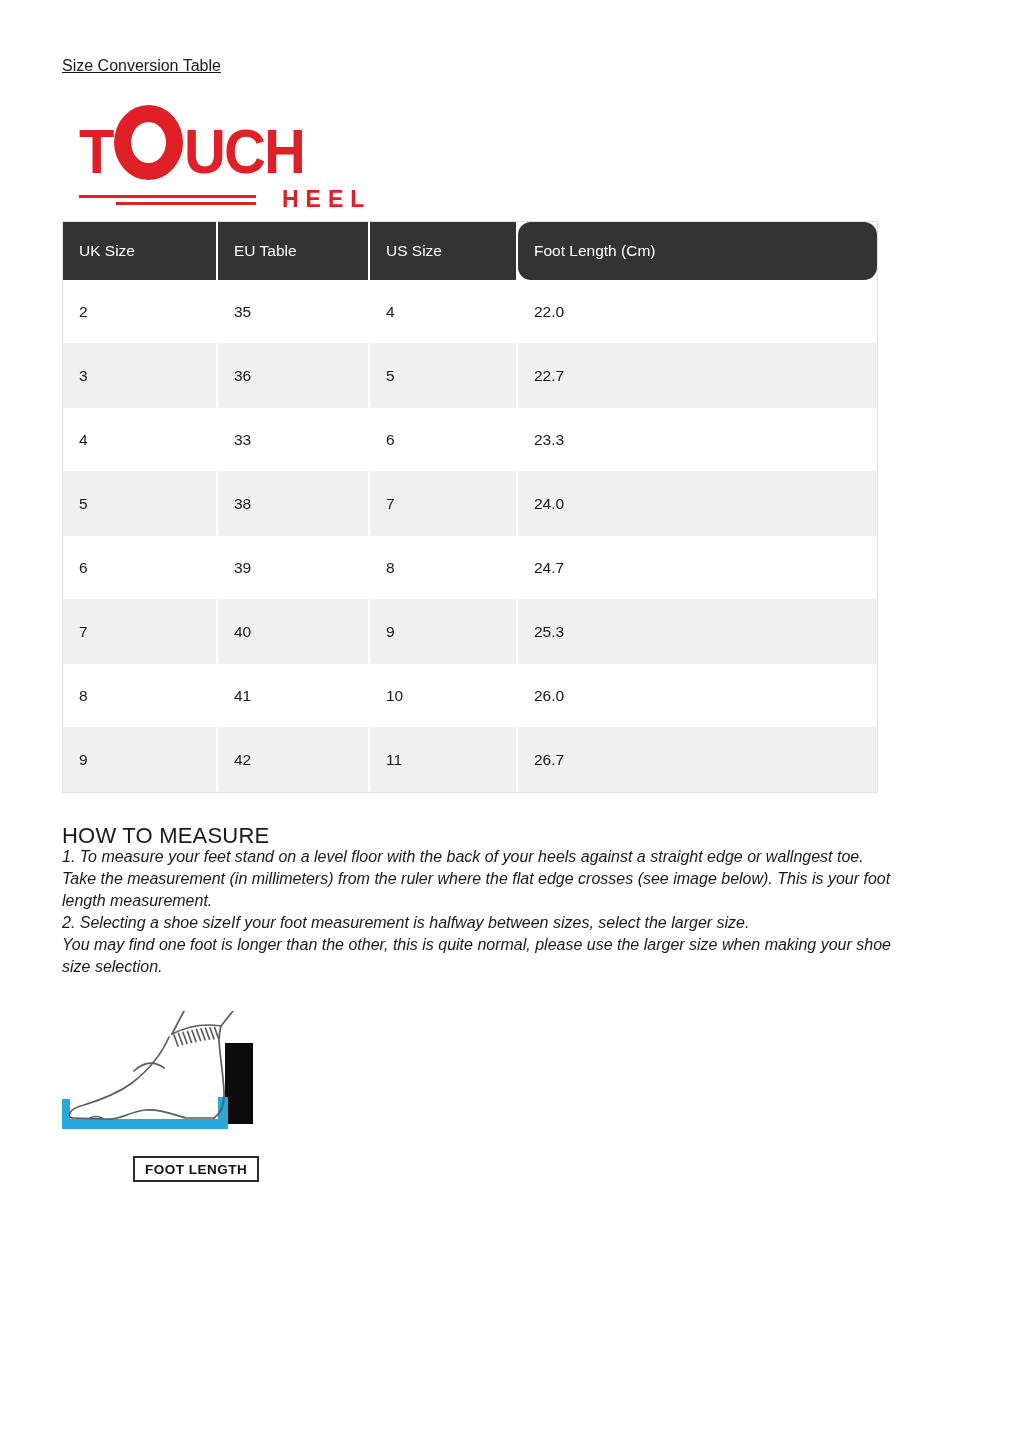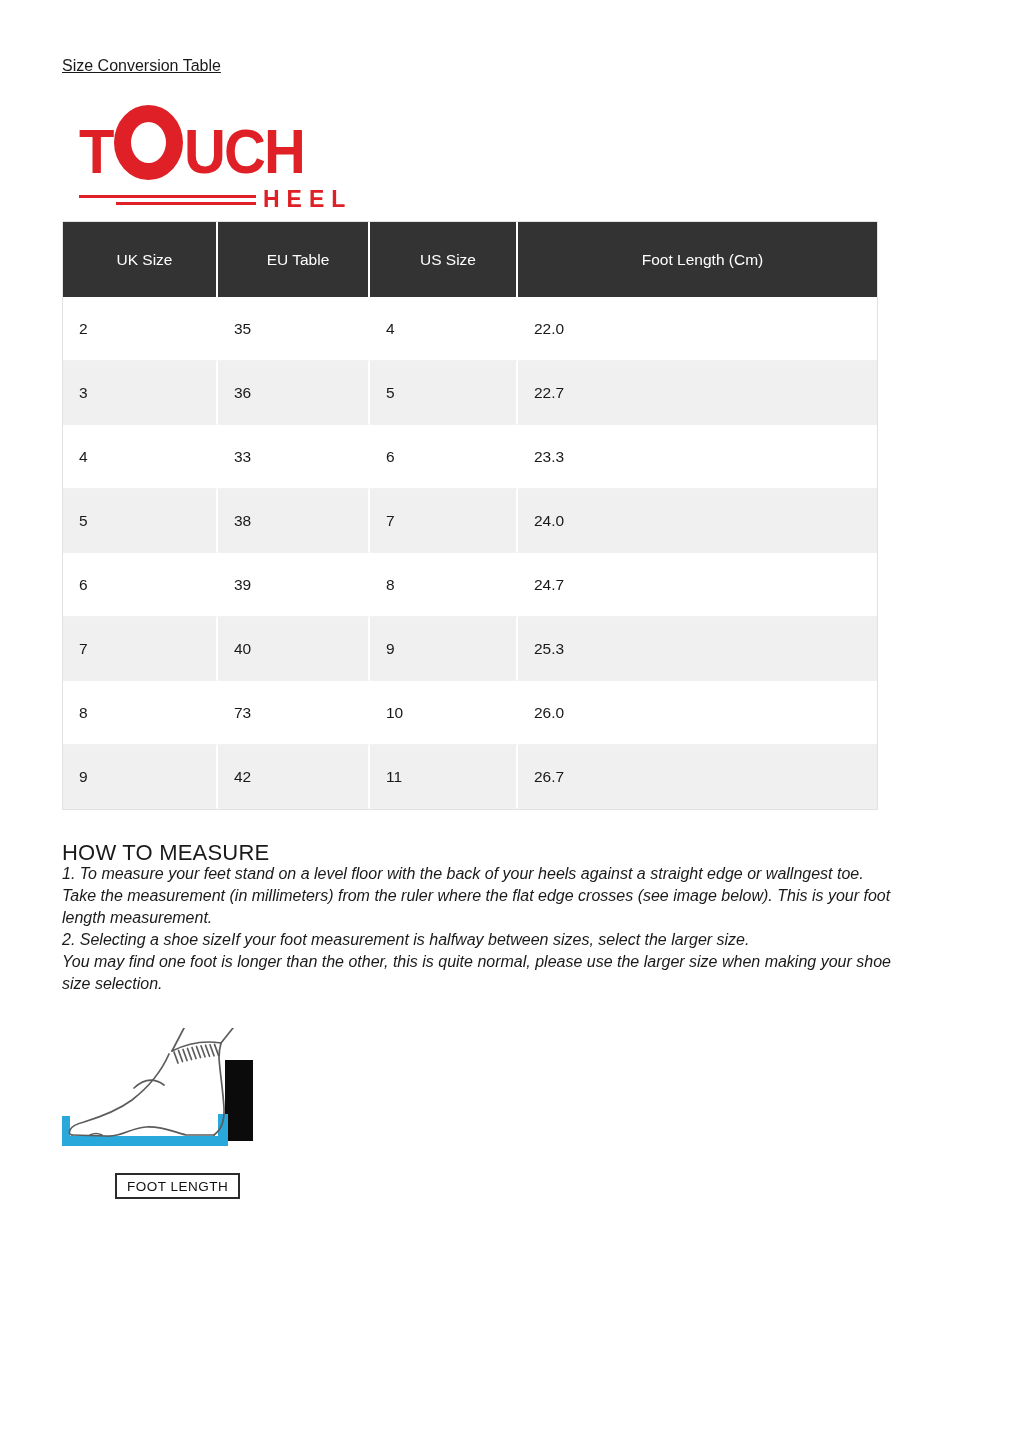--- a/index.html
+++ b/index.html
@@ -24,56 +24,56 @@
   }
 
   
   .logo{ margin:22px 0 0 17px; width:290px; }
   .logo-word{ display:flex; align-items:baseline; font-weight:bold; color:var(--red); }
   .logo-letter{ font-size:63px; line-height:1; letter-spacing:-2px; transform:scaleX(.92); transform-origin:left bottom; }
   .logo-o{
     width:69px; height:75px; border:17px solid var(--red); border-radius:50%;
     position:relative; top:7px; margin:0 1px 0 -1px; flex:none;
   }
-  .logo-heel-row{ display:flex; align-items:center; margin-top:5px; }
+  .logo-heel-row{ display:flex; align-items:center; margin-top:5px;gap:19px; }
   .logo-lines{ display:flex; flex-direction:column; align-items:flex-end; gap:4px; width:177px; margin-right:7px; }
   .hline{ height:3px; background:var(--red); }
   .hline.long{ width:177px; }
   .hline.short{ width:140px; }
   .logo-sub{ font-size:23px; font-weight:bold; letter-spacing:7px; color:var(--red); line-height:1; }
 
   
   .table-wrap{ margin-top:10px; width:816px; border:1px solid #e2e2e2; }
   table.size-table{ border-collapse:separate; border-spacing:0; width:100%; table-layout:fixed; }
   .size-table th{
     background:var(--header-bg); color:#ffffff; font-weight:400; font-size:15.5px;
-    text-align:center; height:75px; padding:0 6px 0 16px; border-right:2px solid #ffffff;
-  }
-  .size-table th:last-child{ border-right:none; }
+    text-align:left; height:58px; padding:0 6px 0 16px; border-right:2px solid #ffffff;
+  }
+  .size-table th:last-child{ border-right:none;border-radius:13px; }
   .size-table td{
     height:64px; font-size:15.5px; color:#191919; padding:0 6px 0 16px;
     border-right:2px solid #ffffff; border-bottom:1px solid #f1f1f1; background:#ffffff;
   }
   .size-table td:last-child{ border-right:none; }
   .size-table tr.alt td{ background:var(--alt-row); }
   .col-uk{ width:155px; } .col-eu{ width:152px; } .col-us{ width:148px; } .col-len{ width:359px; }
 
   
   .measure-heading{ margin-top:33px; font-size:22px; line-height:20px; letter-spacing:.2px; }
   .measure-step{
     font-style:italic; font-size:16px; line-height:22px;
     white-space:pre-line; width:945px;
   }
   .measure-step + .measure-step{ }
 
   
   .foot-illustration{ margin-top:33px; width:215px; }
   .foot-label{
-    display:inline-block; margin:16px 0 0 53px; border:2px solid #2b2b2b;
-    padding:4px 10px 3px; font-size:13.5px; font-weight:normal; letter-spacing:.5px; color:#111;
+    display:inline-block; margin:16px 0 0 71px; border:2px solid #2b2b2b;
+    padding:4px 10px 3px; font-size:13.5px; font-weight:bold; letter-spacing:.5px; color:#111;
   }
 </style>
 </head>
 <body>
 
 <div class="content">
 
 
   <a href="#" class="page-subtitle">Size Conversion Table</a>
 
@@ -142,21 +142,21 @@
             <td>24.7</td>
           </tr>
           <tr class="alt">
             <td>7</td>
             <td>40</td>
             <td>9</td>
             <td>25.3</td>
           </tr>
           <tr>
             <td>8</td>
-            <td>73</td>
+            <td>41</td>
             <td>10</td>
             <td>26.0</td>
           </tr>
           <tr class="alt">
             <td>9</td>
             <td>42</td>
             <td>11</td>
             <td>26.7</td>
           </tr>
         </tbody>

